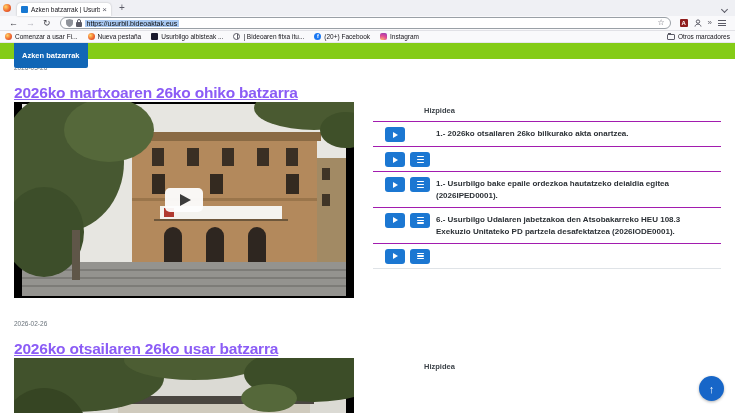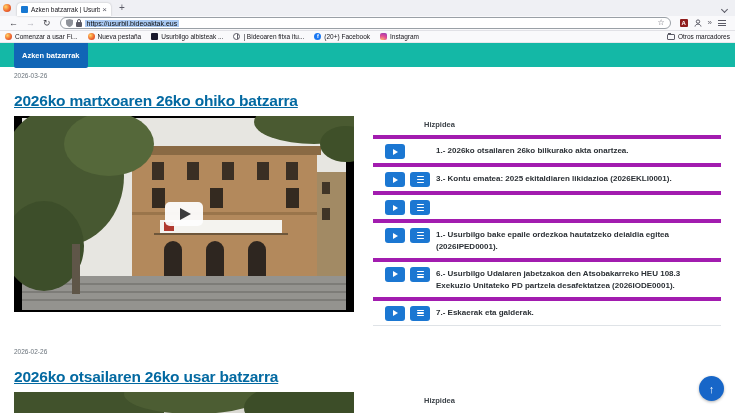--- a/index.html
+++ b/index.html
@@ -52,37 +52,37 @@
   .ic-fb { background:#1877f2; color:#fff; font-size:5.5px; line-height:7px;
     text-align:center; font-weight:bold; }
   .ic-ig { border-radius:2px;
     background:radial-gradient(circle at 30% 110%, #fdc468, #df4996 55%, #8a3ab9); }
   .bm-spacer { flex:1; }
   .bm-folder { width:8px; height:6px; border:1px solid #5b5b66; border-radius:1px; position:relative; }
   .bm-folder::before { content:""; position:absolute; top:-2px; left:0; width:3px; height:1px;
     background:#5b5b66; }
 
   
-  .page-header { height:24px; background:#14b8a6; position:relative; z-index:2; }
+  .page-header { height:16px; background:#84cc16; position:relative; z-index:2; }
   .page-tab { position:absolute; left:14px; top:0; height:25px; background:#1166b6;
     color:#fff; font-size:7.5px; font-weight:bold; display:flex; align-items:center;
     padding:0 8px; border-radius:0 0 2px 2px; }
 
   .content { padding:0 14px; }
   .sec-date { font-size:6.5px; color:#6a737b; margin-top:5px; }
-  .sec-title { font-size:15.5px; font-weight:bold; color:#0369a1; margin-top:13px;
+  .sec-title { font-size:15.5px; font-weight:bold; color:#8b5cf6; margin-top:13px;
     text-decoration:underline; letter-spacing:-0.2px; }
-  .article-body { display:flex; margin-top:6px; }
+  .article-body { display:flex; }
   .video { width:340px; height:196px; background:#000; flex-shrink:0; position:relative; }
   .video.short { height:120px; }
   .video svg { display:block; }
 
   .agenda { flex:1; margin-left:19px; }
   .agenda-header { font-size:7.5px; font-weight:600; color:#3d4349; padding:4px 0 6px 51px; }
-  .agenda-row { display:flex; align-items:flex-start; border-top:4px solid #a21caf;
+  .agenda-row { display:flex; align-items:flex-start; border-top:1px solid #a21caf;
     padding:4px 12px; }
   .agenda-row.last { border-bottom:1px solid #dfe3e7; }
   .btns { width:51px; flex-shrink:0; display:flex; gap:5px; padding-top:1px; }
   .btn { width:20px; height:15px; border-radius:3px; background:#1b77d2;
     display:flex; align-items:center; justify-content:center; }
   .play-tri { width:0; height:0; border-left:5px solid #fff;
     border-top:3.5px solid transparent; border-bottom:3.5px solid transparent; margin-left:1px; }
   .list-ic { display:flex; flex-direction:column; gap:1.5px; }
   .list-ic span { display:block; width:7px; height:1.2px; background:#fff; border-radius:1px; }
   .row-text { font-size:8px; font-weight:600; color:#2b3035; line-height:1.55; padding-top:2px; }
@@ -236,35 +236,20 @@
         <div class="agenda-row">
           <div class="btns">
               <div class="btn">
                 <div class="play-tri"></div>
               </div>
             </div>
           <div class="row-text">1.- 2026ko otsailaren 26ko bilkurako akta onartzea.</div>
         </div>
 
 
-        <div class="agenda-row">
-          <div class="btns">
-            <div class="btn">
-                <div class="play-tri"></div>
-              </div>
-            <div class="btn">
-                <div class="list-ic">
-                  <span></span>
-                  <span></span>
-                  <span></span>
-                </div>
-              </div>
-          </div>
-          <div class="row-text">3.- Kontu ematea: 2025 ekitaldiaren likidazioa (2026EKLI0001).</div>
-        </div>
 
         <div class="agenda-row">
           <div class="btns">
             <div class="btn">
                 <div class="play-tri"></div>
               </div>
             <div class="btn">
                 <div class="list-ic">
                   <span></span>
                   <span></span>
@@ -312,21 +297,20 @@
                 <div class="play-tri"></div>
               </div>
             <div class="btn">
                 <div class="list-ic">
                   <span></span>
                   <span></span>
                   <span></span>
                 </div>
               </div>
           </div>
-          <div class="row-text">7.- Eskaerak eta galderak.</div>
         </div>
       </div>
     </div>
   </div>
 
   <div class="section2">
     <div class="sec-date">2026-02-26</div>
     <div class="sec-title">2026ko otsailaren 26ko usar batzarra</div>
     <div class="article-body">
       <div class="video short">

